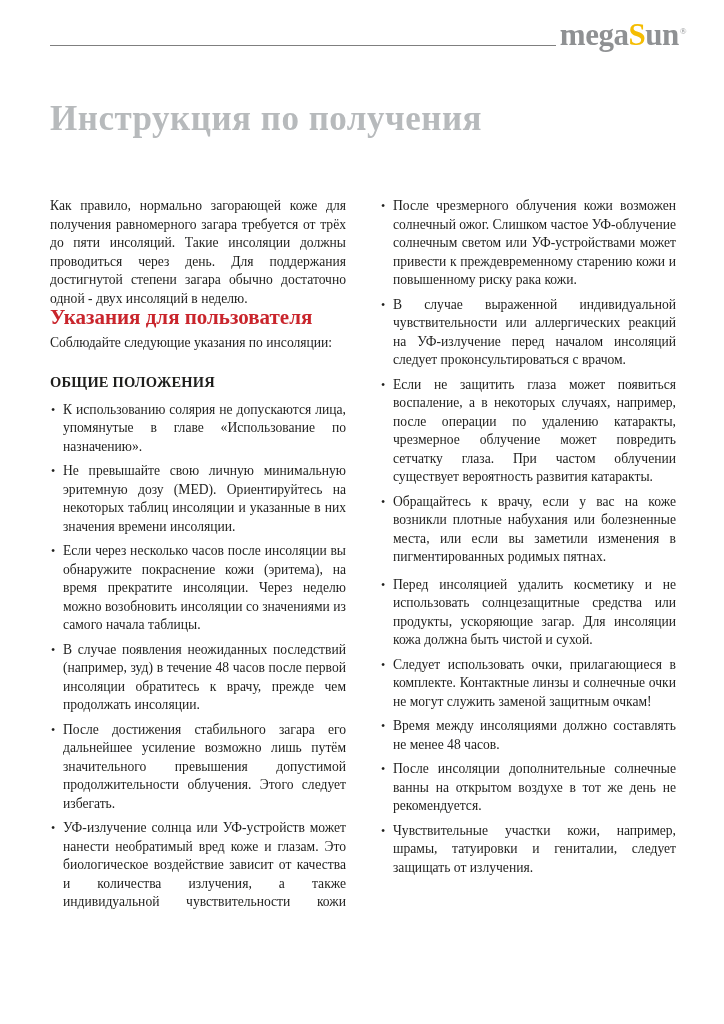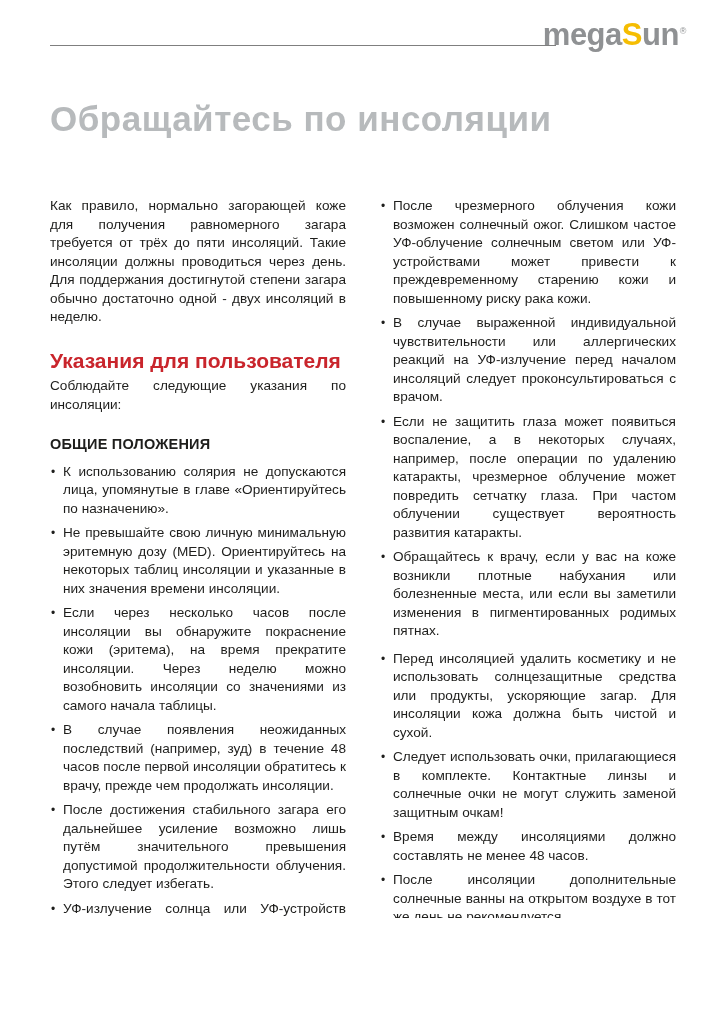--- a/index.html
+++ b/index.html
@@ -2,21 +2,21 @@
 <html lang="ru"><head>
 <meta charset="utf-8">
 <style>
   * { margin:0; padding:0; box-sizing:border-box; }
   html,body { background:#ffffff; }
   .page {
     position:relative;
     width:724px; height:918px;
     background:#ffffff;
     overflow:hidden;
-    font-family:Liberation Sans, sans-serif;
+    font-family:Liberation Serif, serif;
     color:#1e1e1c;
     padding-left:12px;
   }
 
   
   .header-rule {
     position:absolute; left:50px; top:45px;
     width:506px; height:1px; background:#7f7f7f;
   }
   .logo {
@@ -42,21 +42,20 @@
     position:absolute; left:50px; top:197px;
     width:626px;
     display:flex; gap:34px;
     font-size:13.6px; line-height:18.5px;
   }
   .col { width:302px; }
 
   .para { text-align:justify; }
 
   .section-heading {
-    margin-top:25px;
     font-size:21px; font-weight:bold;
     color:#c9252c;
   }
   .section-subtitle { margin-top:7px; }
 
   .sub-heading {
     font-size:14.5px; font-weight:bold; letter-spacing:0.2px;
     color:#1e1e1c;
   }
   .col-left .sub-heading { margin-top:21px; }
@@ -98,33 +97,33 @@
   }
 </style>
 </head>
 <body>
 
 <div class="page">
 
   <div class="header-rule"></div>
   <div class="logo"><span>mega</span><span class="accent">S</span><span>un</span><span class="reg">®</span></div>
 
-  <h1 class="page-title">Обращайтесь по инсоляции</h1>
+  <h1 class="page-title">Инструкция по получения</h1>
 
   <div class="columns">
 
     <div class="col col-left">
       <p class="para">Как правило, нормально загорающей коже для получения равномерного загара требуется от трёх до пяти инсоляций. Такие инсоляции должны проводиться через день. Для поддержания достигнутой степени загара обычно достаточно одной - двух инсоляций в неделю.</p>
 
       <h2 class="section-heading">Указания для пользователя</h2>
       <p class="section-subtitle para">Соблюдайте следующие указания по инсоляции:</p>
 
       <h3 class="sub-heading">ОБЩИЕ ПОЛОЖЕНИЯ</h3>
       <ul class="bullets">
-        <li>К использованию солярия не допускаются лица, упомянутые в главе «Ориентируйтесь по назначению».</li>
+        <li>К использованию солярия не допускаются лица, упомянутые в главе «Использование по назначению».</li>
         <li>Не превышайте свою личную минимальную эритемную дозу (MED). Ориентируйтесь на некоторых таблиц инсоляции и указанные в них значения времени инсоляции.</li>
         <li>Если через несколько часов после инсоляции вы обнаружите покраснение кожи (эритема), на время прекратите инсоляции. Через неделю можно возобновить инсоляции со значениями из самого начала таблицы.</li>
         <li>В случае появления неожиданных последствий (например, зуд) в течение 48 часов после первой инсоляции обратитесь к врачу, прежде чем продолжать инсоляции.</li>
         <li>После достижения стабильного загара его дальнейшее усиление возможно лишь путём значительного превышения допустимой продолжительности облучения. Этого следует избегать.</li>
         <li>УФ-излучение солнца или УФ-устройств может нанести необратимый вред коже и глазам. Это биологическое воздействие зависит от качества и количества излучения, а также индивидуальной чувствительности кожи человека.</li>
       </ul>
     </div>
 
     <div class="col col-right">
       <ul class="bullets" style="margin-top:0">

